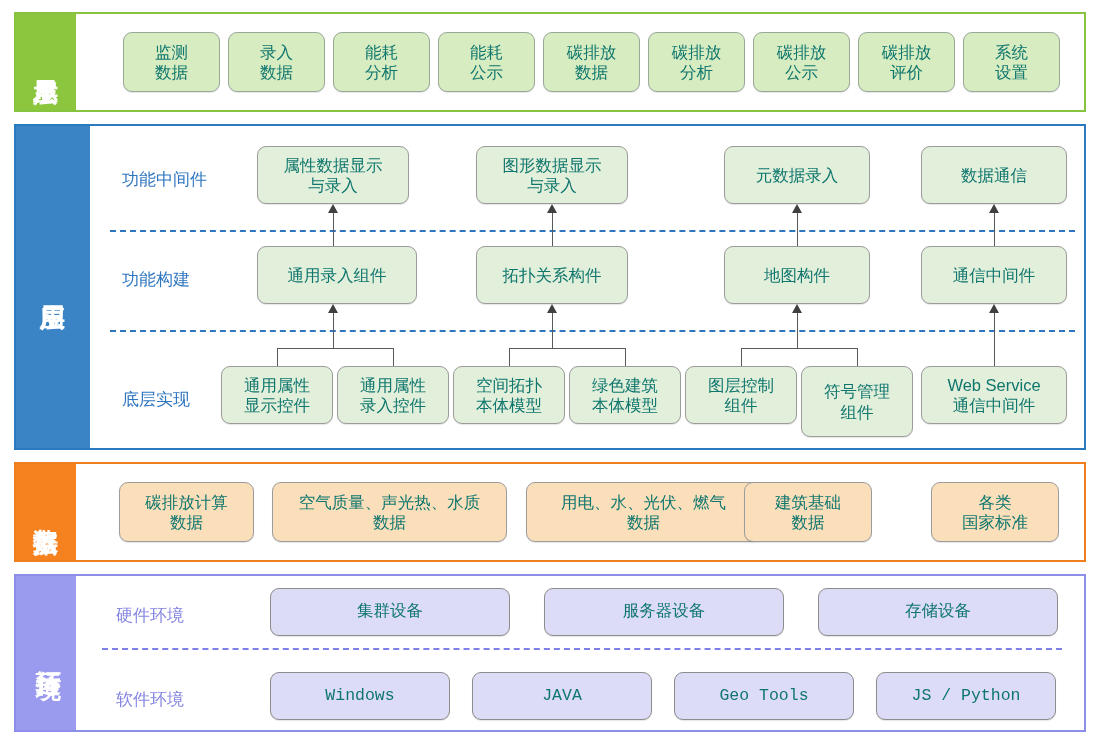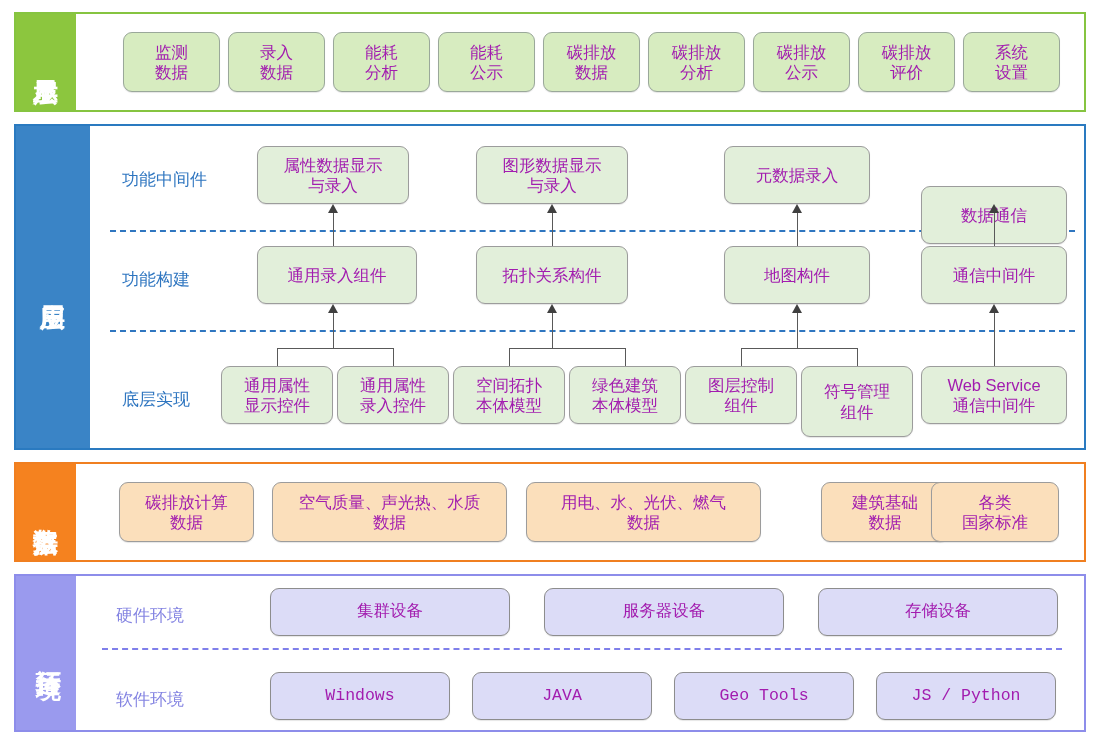--- a/index.html
+++ b/index.html
@@ -67,21 +67,21 @@
 
   
   .node {
     position: absolute;
     display: flex;
     align-items: center;
     justify-content: center;
     text-align: center;
     border-radius: 9px;
     font-size: 16.5px;
-    color: #a21caf;
+    color: #0f766e;
     line-height: 1.22;
     white-space: pre-line;
     padding: 2px 4px;
   }
   .node.green-bright {
     background: #d7ecc0;
     border: 1.3px solid #9aa89a;
     box-shadow: 0 1px 1px rgba(0,0,0,0.10);
   }
   .node.green-pale {
@@ -174,21 +174,21 @@
       <div class="row-label blue" style="left:32px; top:262px;">底层实现</div>
 
       <div class="dashed" style="left:20px; top:104px; width:965px;"></div>
       <div class="dashed" style="left:20px; top:204px; width:965px;"></div>
 
       <div class="node green-pale" style="left:167px; top:20px; width:152px; height:58px;">属性数据显示
 与录入</div>
       <div class="node green-pale" style="left:386px; top:20px; width:152px; height:58px;">图形数据显示
 与录入</div>
       <div class="node green-pale" style="left:634px; top:20px; width:146px; height:58px;">元数据录入</div>
-      <div class="node green-pale" style="left:831px; top:20px; width:146px; height:58px;margin-top:40px;">数据通信</div>
+      <div class="node green-pale" style="left:831px; top:20px; width:146px; height:58px;">数据通信</div>
 
       <div class="node green-pale" style="left:167px; top:120px; width:160px; height:58px;">通用录入组件</div>
       <div class="node green-pale" style="left:386px; top:120px; width:152px; height:58px;">拓扑关系构件</div>
       <div class="node green-pale" style="left:634px; top:120px; width:146px; height:58px;">地图构件</div>
       <div class="node green-pale" style="left:831px; top:120px; width:146px; height:58px;">通信中间件</div>
 
       <div class="node green-pale" style="left:131px; top:240px; width:112px; height:58px;">通用属性
 显示控件</div>
       <div class="node green-pale" style="left:247px; top:240px; width:112px; height:58px;">通用属性
 录入控件</div>
@@ -237,21 +237,21 @@
 
   <div class="layer" id="layer-data">
     <div class="layer-tab">数据层</div>
     <div class="layer-body">
       <div class="node orange" style="left:43px;  top:18px; width:135px; height:60px;">碳排放计算
 数据</div>
       <div class="node orange" style="left:196px; top:18px; width:235px; height:60px;">空气质量、声光热、水质
 数据</div>
       <div class="node orange" style="left:450px; top:18px; width:235px; height:60px;">用电、水、光伏、燃气
 数据</div>
-      <div class="node orange" style="left:745px; top:18px; width:128px; height:60px;">建筑基础
+      <div class="node orange" style="left:668px; top:18px; width:128px; height:60px;">建筑基础
 数据</div>
       <div class="node orange" style="left:855px; top:18px; width:128px; height:60px;">各类
 国家标准</div>
     </div>
   </div>
 
   <div class="layer" id="layer-runtime">
     <div class="layer-tab">运行环境</div>
     <div class="layer-body">
 

